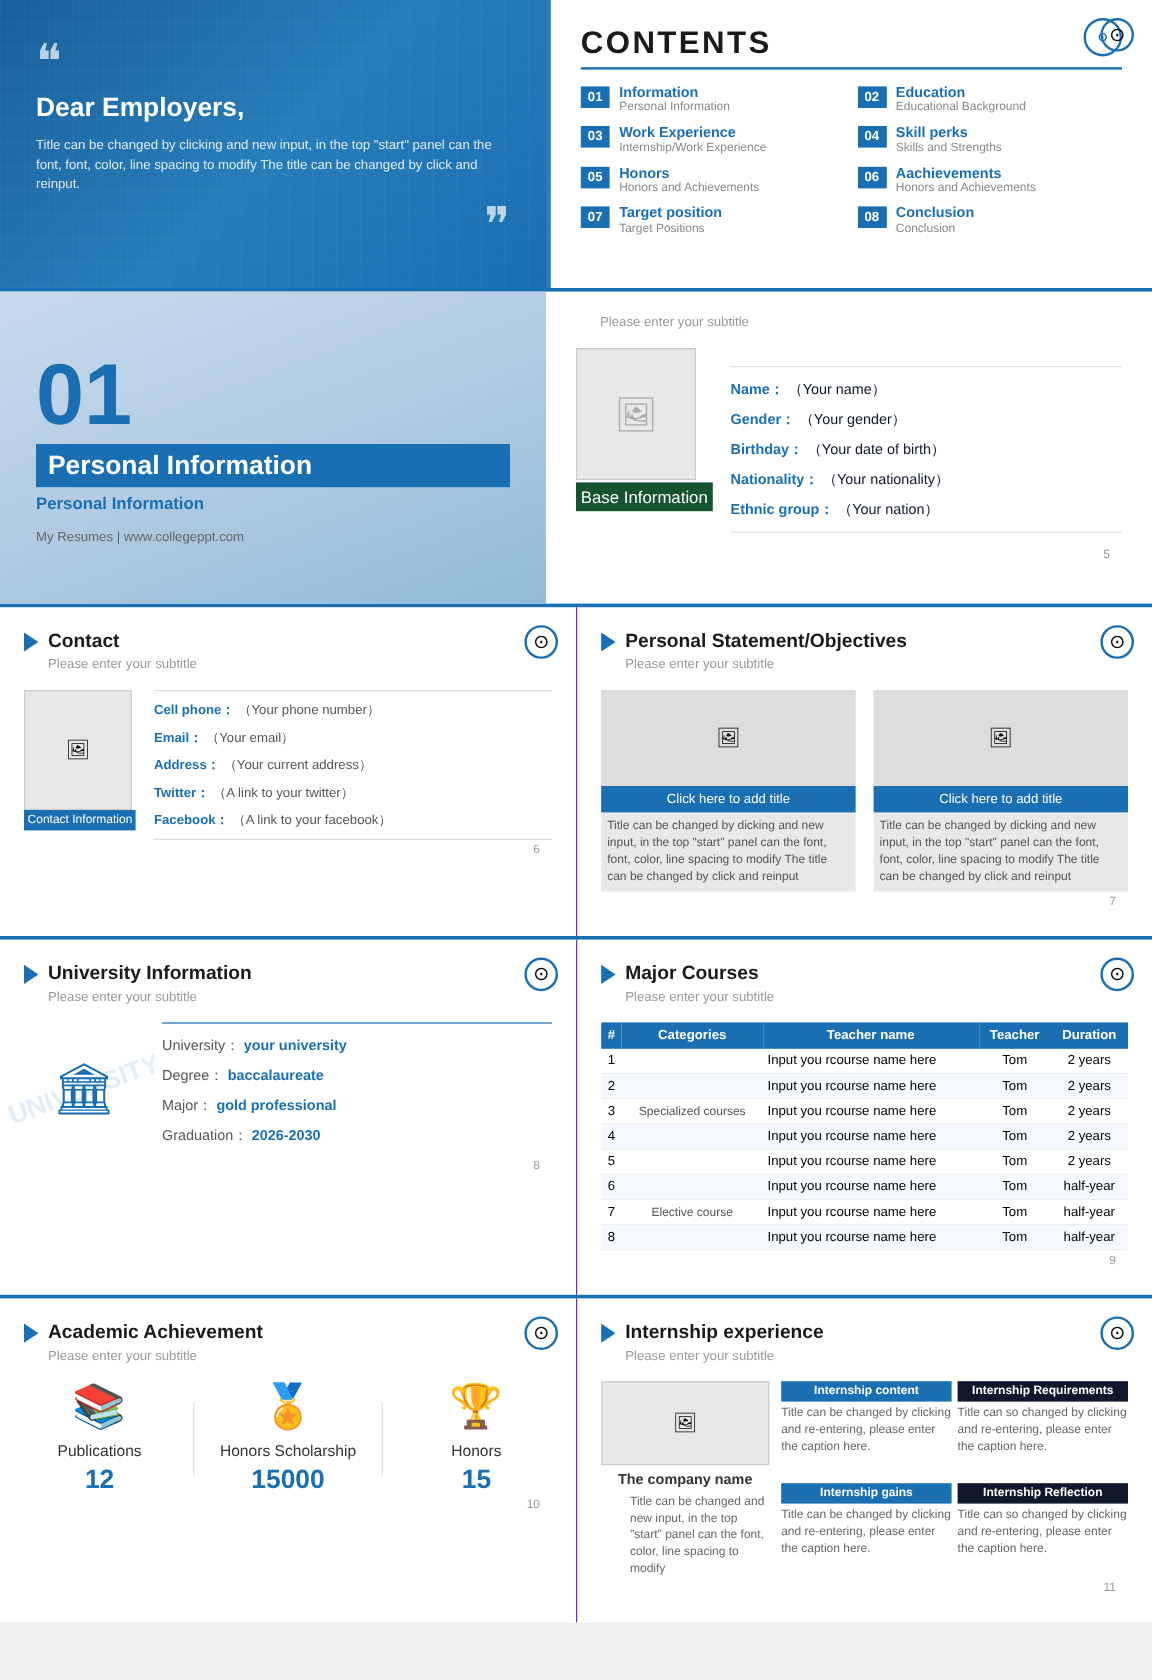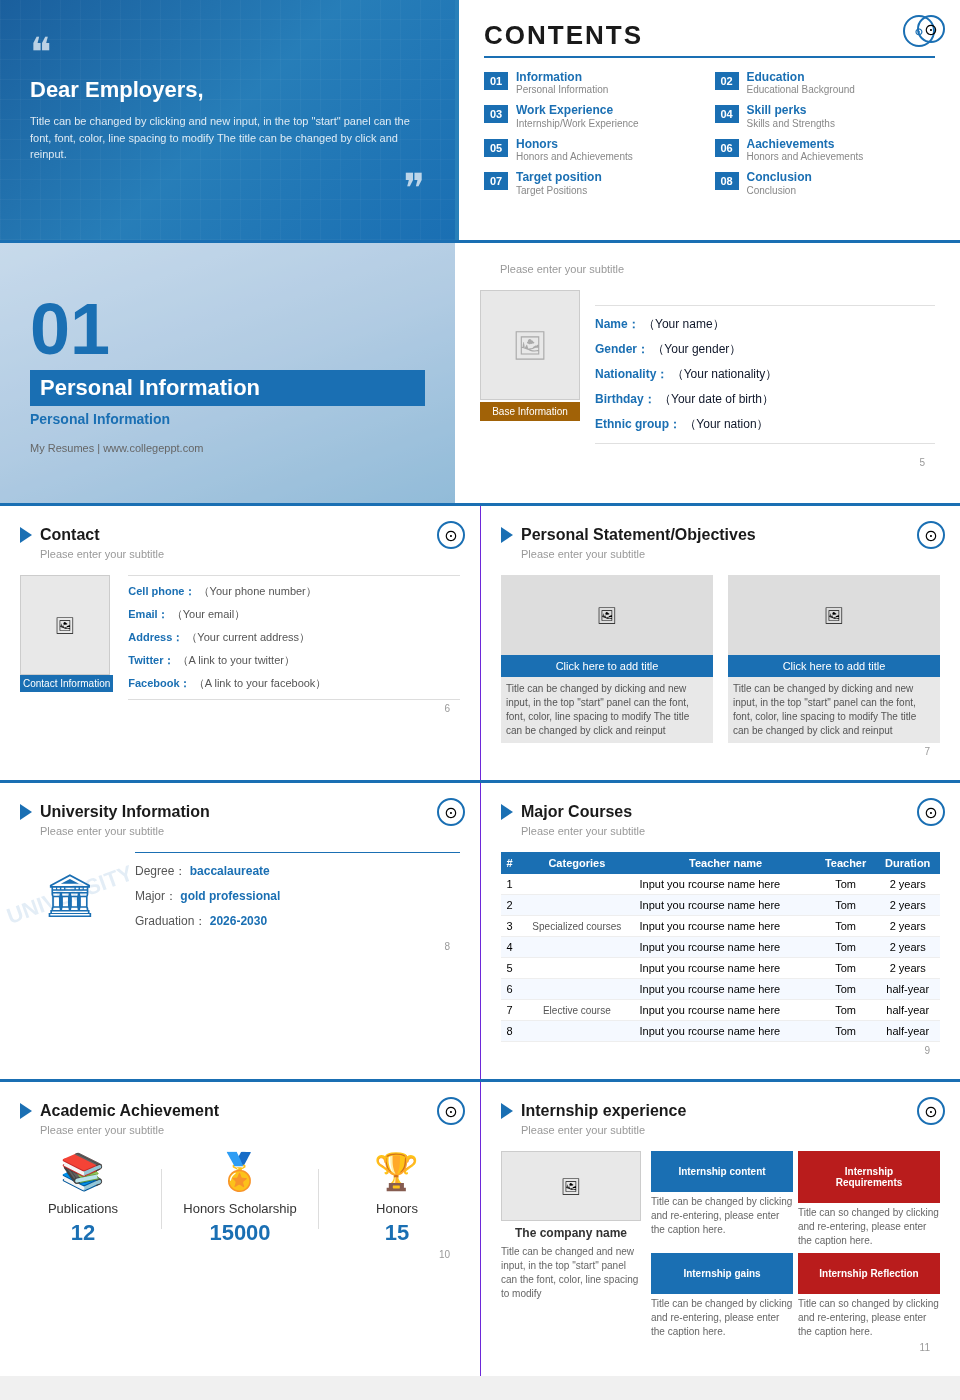--- a/index.html
+++ b/index.html
@@ -151,23 +151,23 @@
     }
     .photo-placeholder {
       width: 100px; height: 110px;
       background: #e8e8e8;
       border: 1px solid #ccc;
       display: flex; align-items: center; justify-content: center;
       flex-shrink: 0;
     }
     .photo-icon { font-size: 28px; color: #aaa; }
     .photo-caption {
-      background: #a16207;
+      background: #14532d;
       color: #fff;
-      font-size: 10px;
+      font-size: 14px;
       text-align: center;
       padding: 4px;
       margin-top: 2px;
     }
     .info-fields { flex: 1; padding-top: 5px; }
     .field-row { margin-bottom: 8px; font-size: 12px; }
     .field-label { color: #1a6fb3; font-weight: bold; }
     .field-value { color: #0f172a; }
     .field-divider { height: 1px; background: #e0e0e0; margin: 10px 0; }
     .contact-content {
@@ -243,38 +243,38 @@
       width: 140px;
       flex-shrink: 0;
     }
     .intern-photo {
       width: 100%; height: 70px;
       background: #e8e8e8;
       display: flex; align-items: center; justify-content: center;
       border: 1px solid #ccc;
     }
     .intern-name { font-size: 12px; font-weight: bold; color: #333; text-align: center; margin: 5px 0; }
-    .intern-desc { font-size: 10px; color: #666; line-height: 1.4; }
+    .intern-desc { font-size: 10px; color: #666; line-height: 1.4; margin-left: 24px; }
     .intern-boxes {
       flex: 1;
       display: grid;
       grid-template-columns: 1fr 1fr;
       gap: 5px;
     }
     .intern-box { }
     .intern-box-title {
       color: #fff;
       font-size: 10px;
       font-weight: bold;
       text-align: center;
-      padding: 15px;
+      padding: 3px;
       margin-bottom: 3px;
     }
     .intern-box-title.blue { background: #1a6fb3; }
-    .intern-box-title.blue2 { background: #b91c1c; }
+    .intern-box-title.blue2 { background: #0f172a; }
     .intern-box-text { font-size: 10px; color: #666; line-height: 1.4; }
     
     .page-num {
       text-align: right;
       font-size: 10px;
       color: #999;
       padding: 3px 10px;
     }
     
     .full-width-personal {
@@ -396,26 +396,26 @@
           <div class="field-divider"></div>
           <div class="field-row">
             <span class="field-label">Name：</span>
             <span class="field-value">（Your name）</span>
           </div>
           <div class="field-row">
             <span class="field-label">Gender：</span>
             <span class="field-value">（Your gender）</span>
           </div>
           <div class="field-row">
+            <span class="field-label">Birthday：</span>
+            <span class="field-value">（Your date of birth）</span>
+          </div>
+          <div class="field-row">
             <span class="field-label">Nationality：</span>
             <span class="field-value">（Your nationality）</span>
-          </div>
-          <div class="field-row">
-            <span class="field-label">Birthday：</span>
-            <span class="field-value">（Your date of birth）</span>
           </div>
           <div class="field-row">
             <span class="field-label">Ethnic group：</span>
             <span class="field-value">（Your nation）</span>
           </div>
           <div class="field-divider"></div>
         </div>
       </div>
       <div class="page-num">5</div>
     </div>
@@ -507,20 +507,24 @@
       <div class="section-icon">
         <span>⊙</span>
       </div>
       <div class="univ-content">
         <div style="position:relative; width:100px; flex-shrink:0;">
           <div style="font-size:22px; font-weight:bold; color:rgba(26,111,179,0.12); position:absolute; top:50%; left:50%; transform:translate(-50%,-50%) rotate(-20deg); white-space:nowrap;">UNIVERSITY</div>
           <div style="text-align:center; font-size:42px; color:#1a6fb3;">🏛</div>
         </div>
         <div class="univ-fields">
           <div style="height:1px;background:#1a6fb3;margin-bottom:10px;"></div>
+          <div class="univ-field">
+            <span class="univ-label">University：</span>
+            <span class="univ-value">your university</span>
+          </div>
           <div class="univ-field">
             <span class="univ-label">Degree：</span>
             <span class="univ-value">baccalaureate</span>
           </div>
           <div class="univ-field">
             <span class="univ-label">Major：</span>
             <span class="univ-value">gold professional</span>
           </div>
           <div class="univ-field">
             <span class="univ-label">Graduation：</span>

